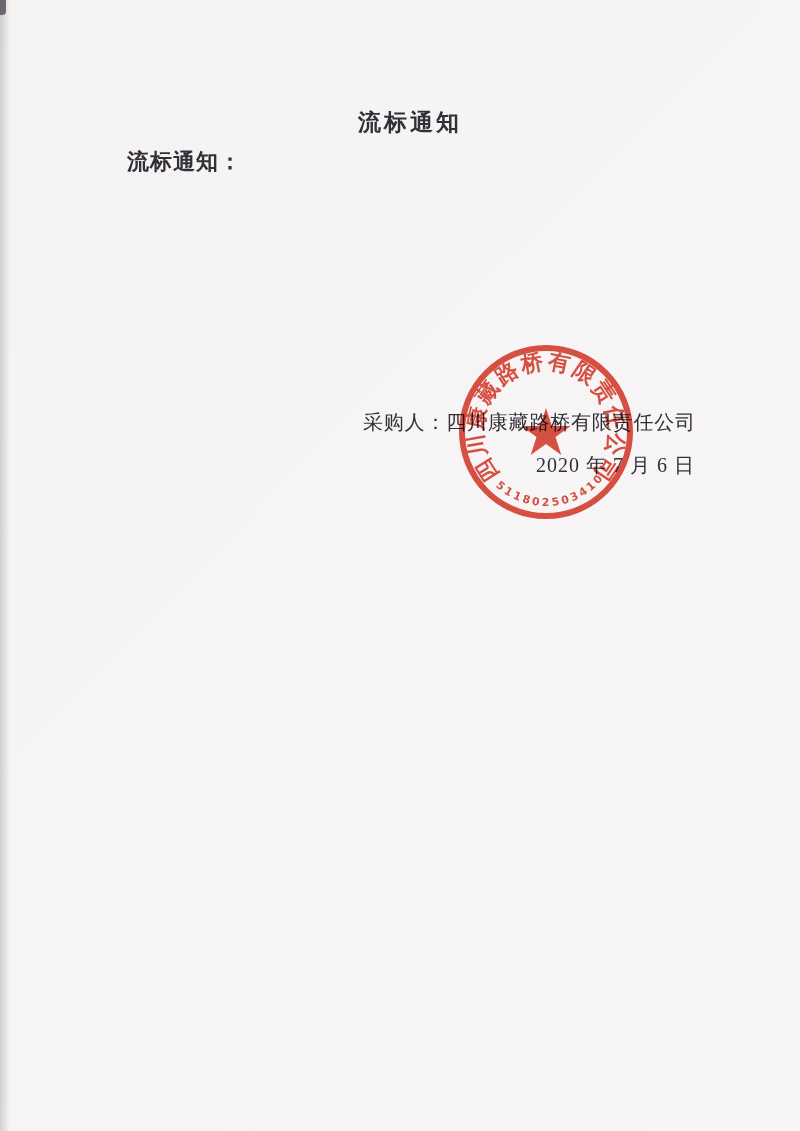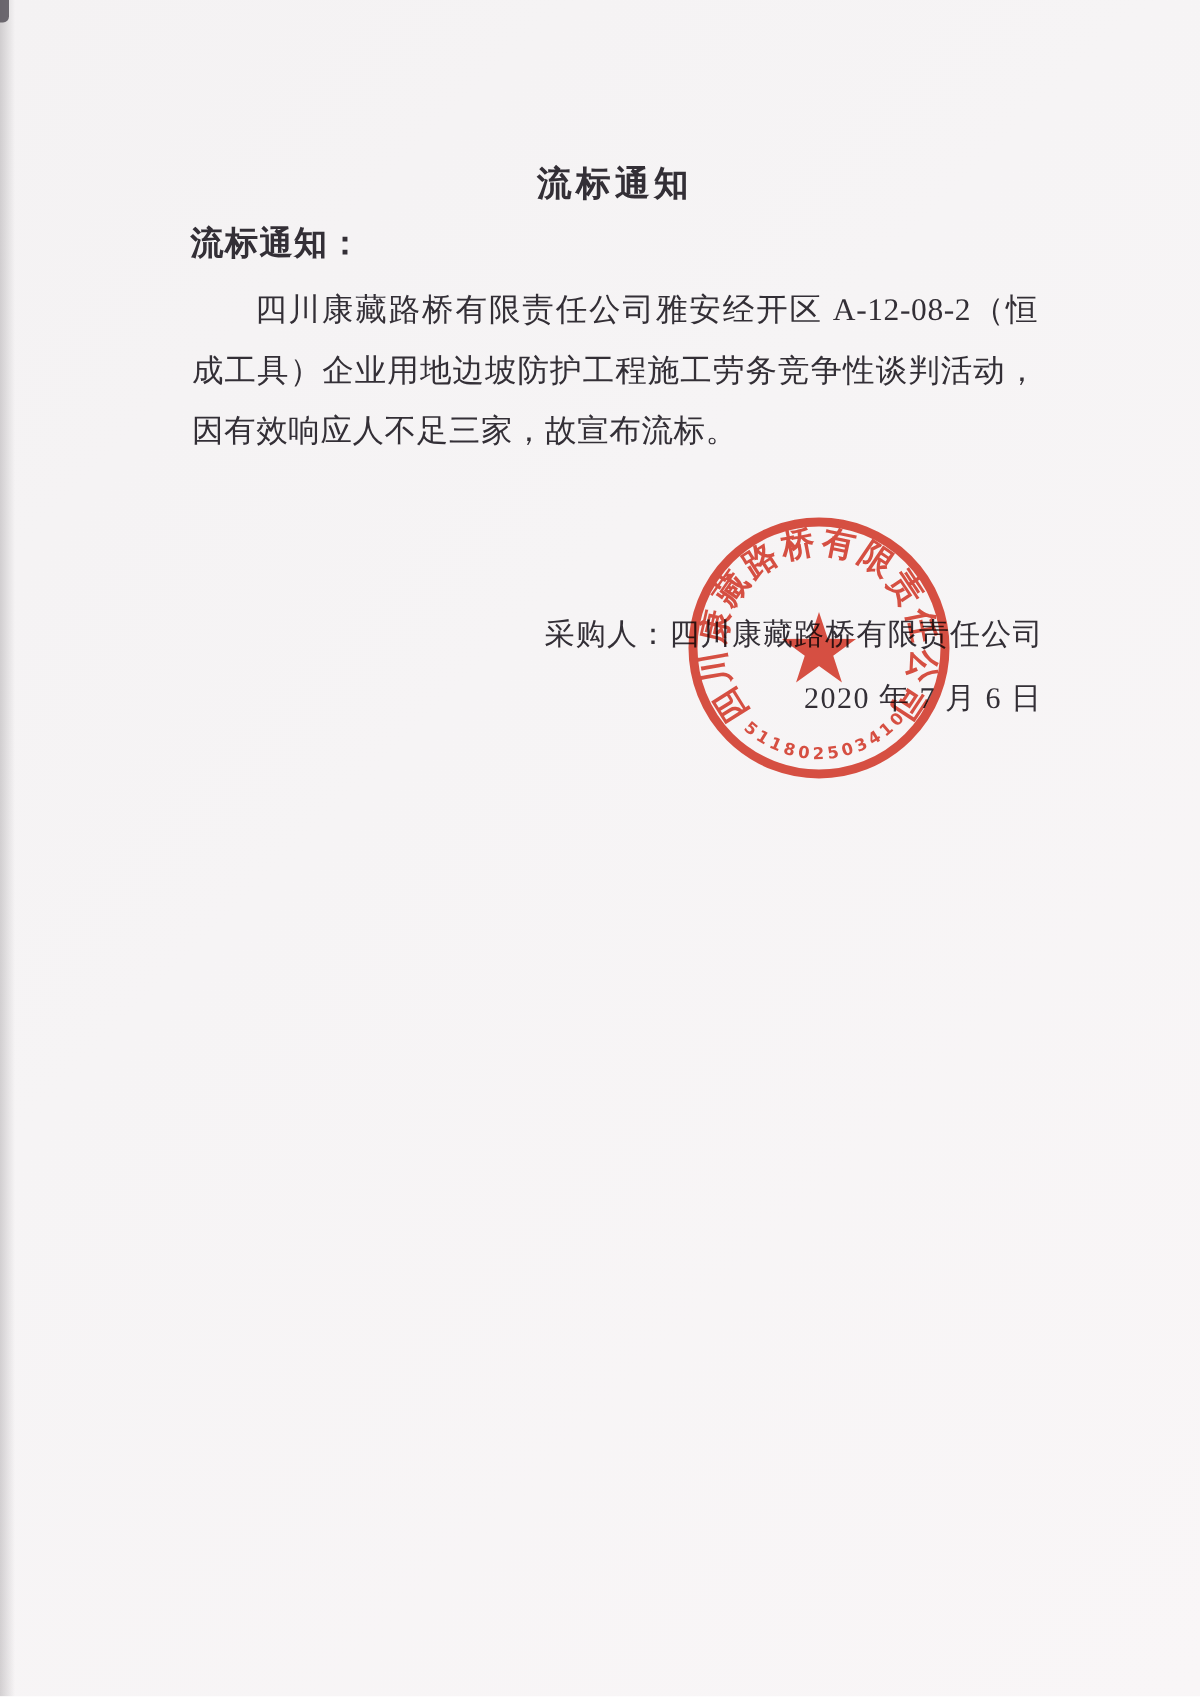--- a/index.html
+++ b/index.html
@@ -106,21 +106,20 @@
 
 <div class="page">
 
   <div class="scan-edge-left"></div>
   <div class="scan-corner-mark"></div>
 
   <h1 class="doc-title">流标通知</h1>
 
   <div class="salutation">流标通知：</div>
 
-  <p class="body-text">四川康藏路桥有限责任公司雅安经开区 A-12-08-2（恒成工具）企业用地边坡防护工程施工劳务竞争性谈判活动，因有效响应人不足三家，故宣布流标。</p>
 
   <div class="signature-line"><span>采购人：</span><span>四川康藏路桥有限责任公司</span></div>
 
   <div class="date-line">2020 年 7 月 6 日</div>
 
   <svg class="seal" viewBox="0 0 200 200" xmlns="http://www.w3.org/2000/svg">
     <defs>
       <path id="sealTextArc" d="M 55.5 144.5 A 63 63 0 1 1 144.5 144.5" fill="none"></path>
       <path id="sealNumArc" d="M 43.3 147.6 A 74 74 0 0 0 156.7 147.6" fill="none"></path>
     </defs>

